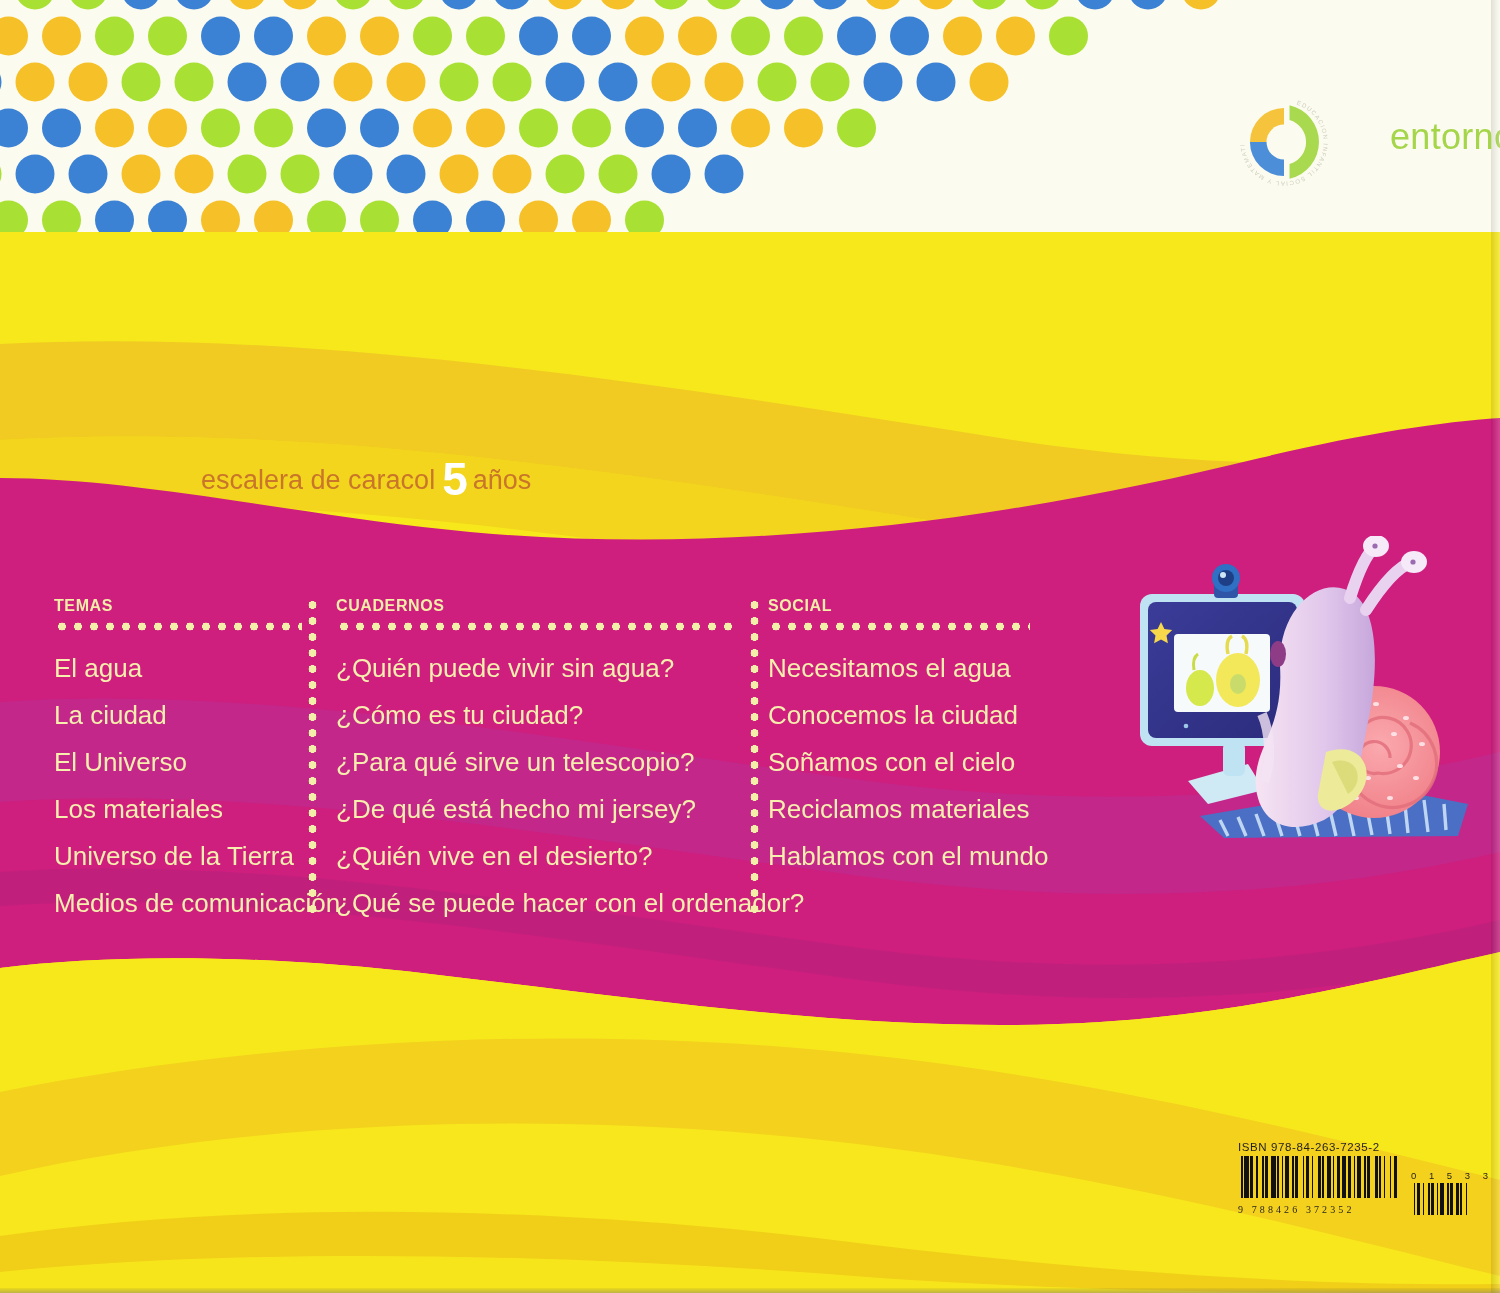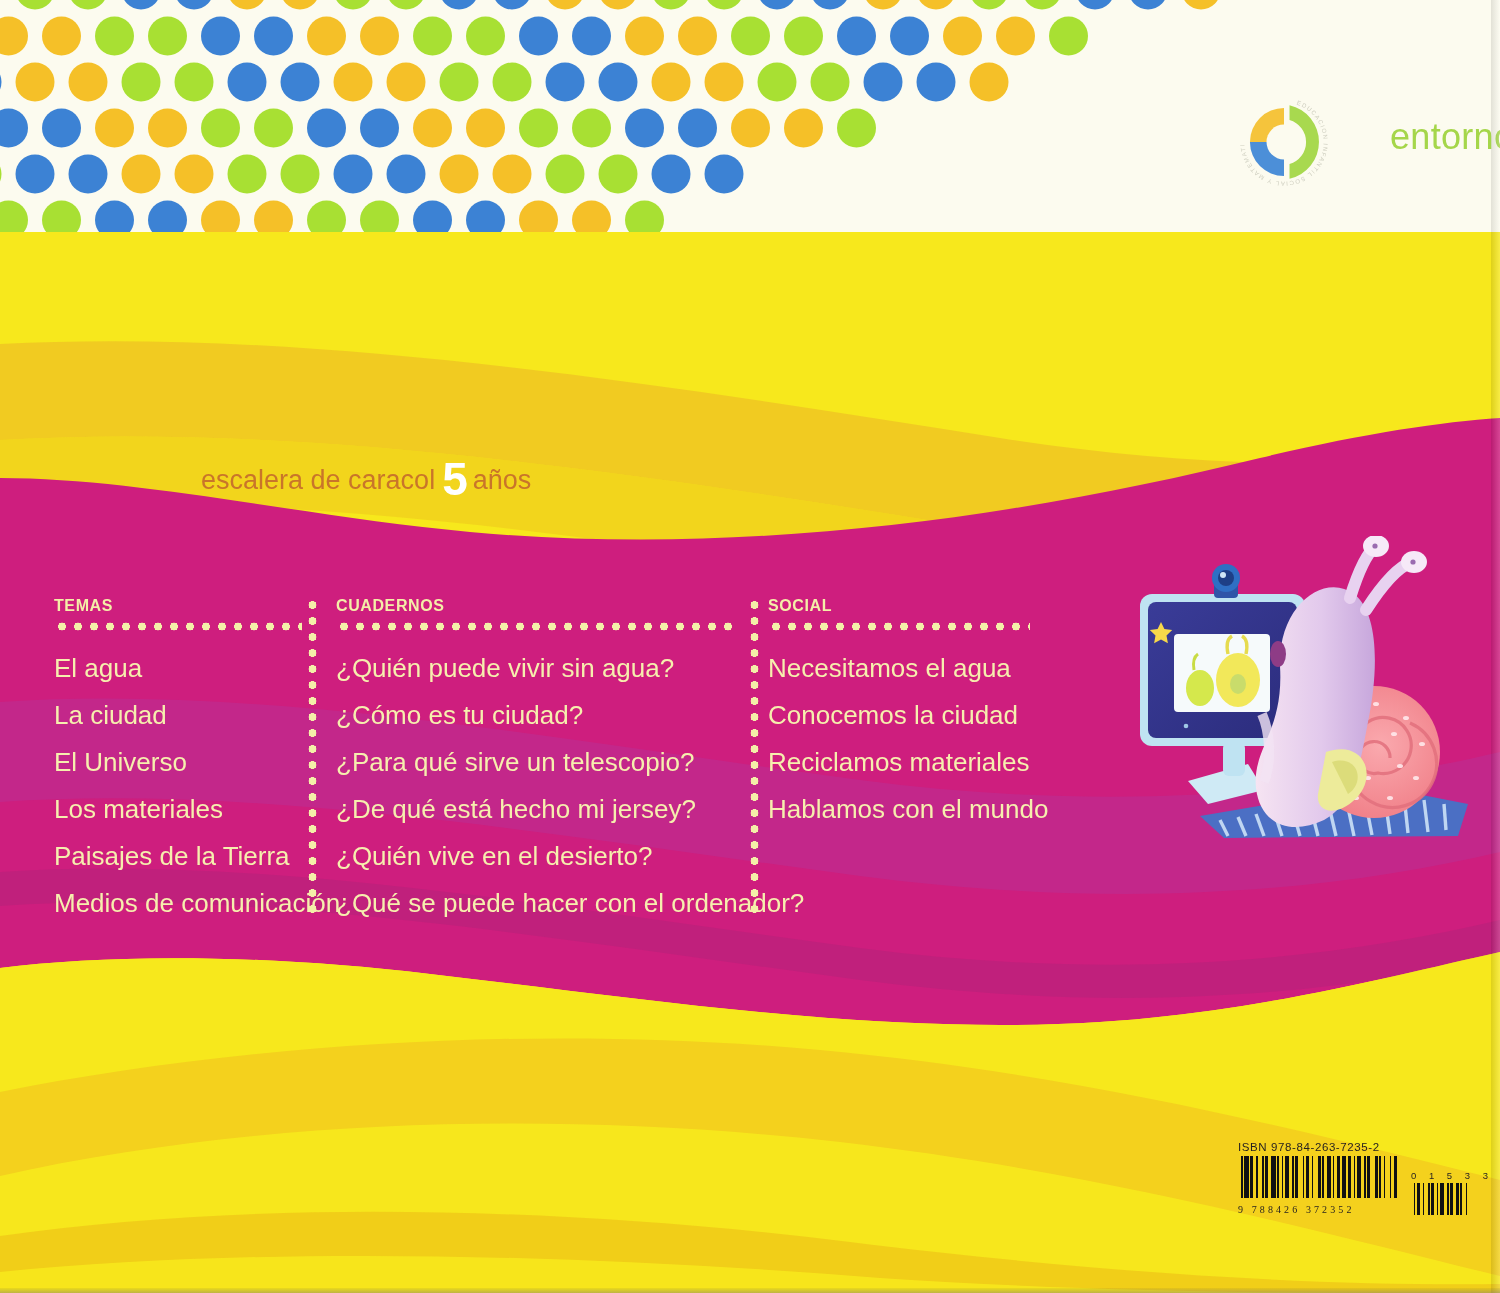--- a/index.html
+++ b/index.html
@@ -283,21 +283,21 @@
   <div id="columns">
 
     <div class="col" id="col0">
       <div class="colHead">TEMAS</div>
       <div class="dotRule"></div>
       <ul class="colList">
         <li>El agua</li>
         <li>La ciudad</li>
         <li>El Universo</li>
         <li>Los materiales</li>
-        <li>Paisajes de la Tierra</li>
+        <li>Universo de la Tierra</li>
         <li>Medios de comunicación</li>
       </ul>
     </div>
 
     <div class="vsep" id="sep0"></div>
 
     <div class="col" id="col1">
       <div class="colHead">CUADERNOS</div>
       <div class="dotRule"></div>
       <ul class="colList">
@@ -311,20 +311,21 @@
     </div>
 
     <div class="vsep" id="sep1"></div>
 
     <div class="col" id="col2">
       <div class="colHead">SOCIAL</div>
       <div class="dotRule"></div>
       <ul class="colList">
         <li>Necesitamos el agua</li>
         <li>Conocemos la ciudad</li>
+        <li>Soñamos con el cielo</li>
         <li>Reciclamos materiales</li>
         <li>Hablamos con el mundo</li>
       </ul>
     </div>
   </div>
 
   <svg id="snail" viewBox="0 0 340 312">
     <defs>
       <linearGradient id="scr" x1="0" y1="0" x2="1" y2="1">
         <stop offset="0" stop-color="#3A3C98"></stop>

